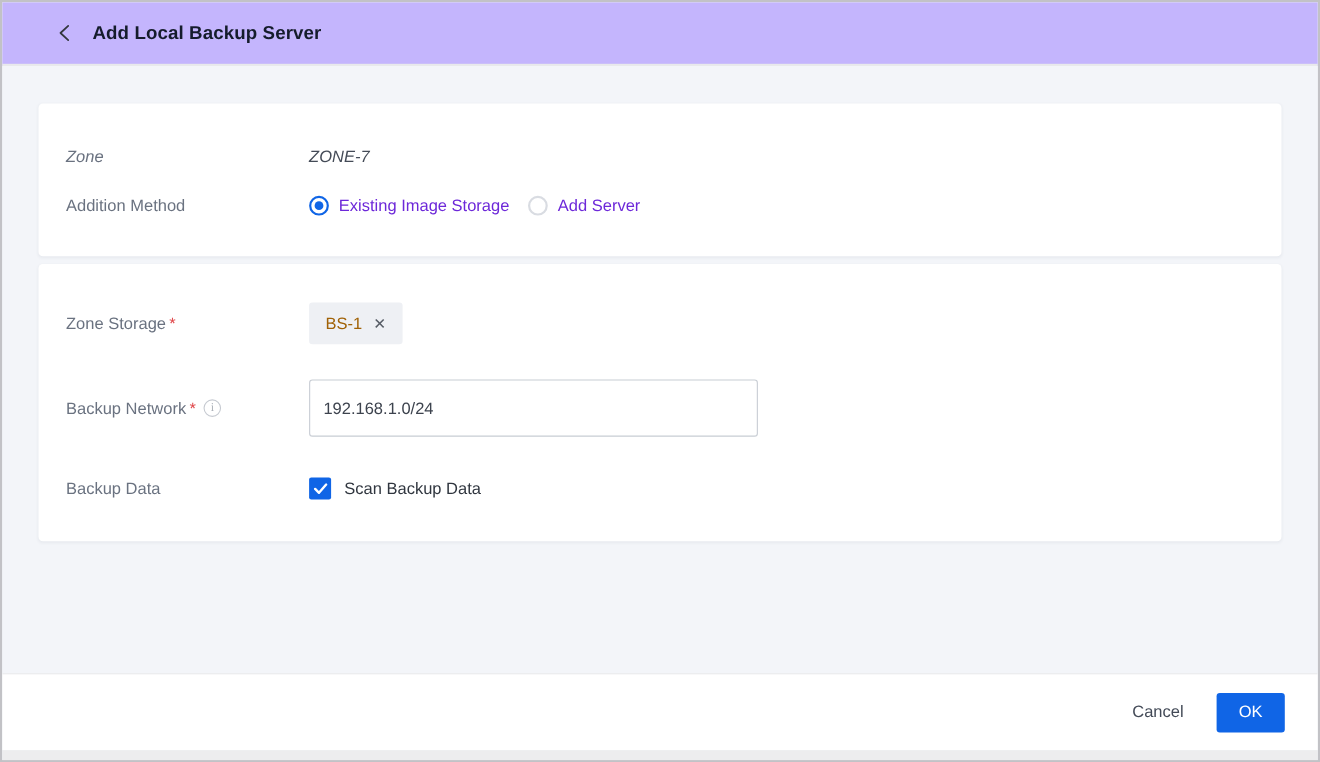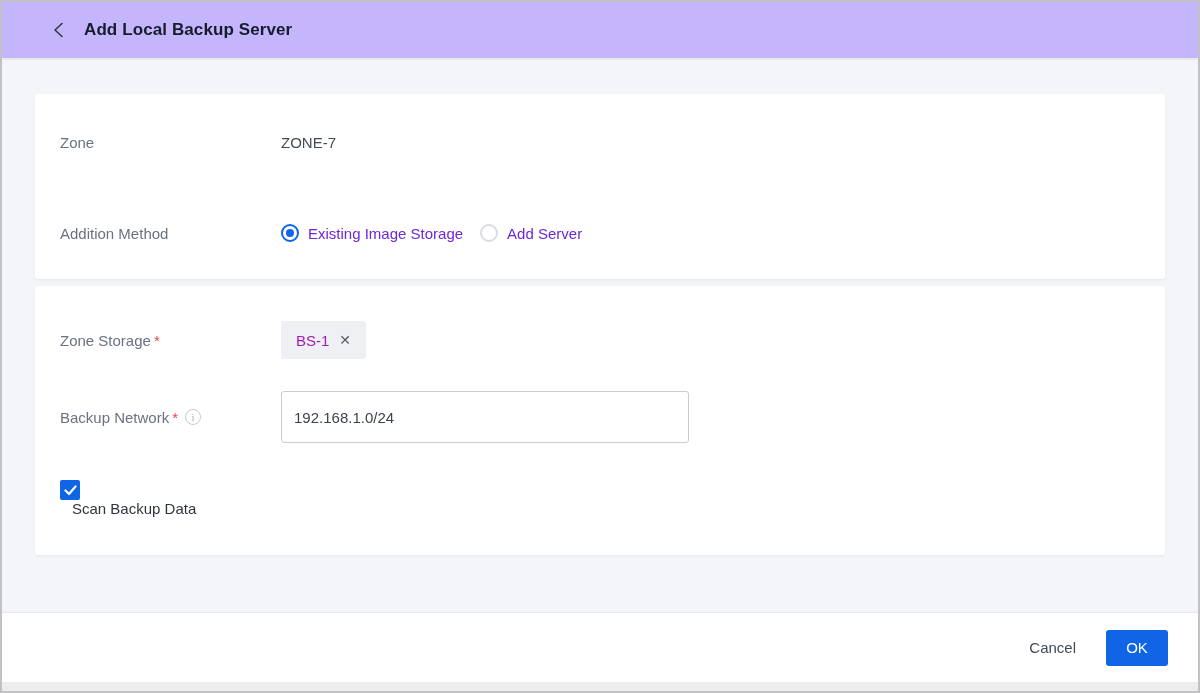--- a/index.html
+++ b/index.html
@@ -53,21 +53,21 @@
 
   .form-row { display: flex; align-items: center; }
   .form-label {
     width: 221px;
     flex-shrink: 0;
     font-size: 15px;
     color: #6a7280;
   }
   .required { color: #e0494c; margin-left: 3px; }
 
-  .row-zone { margin-bottom: 73px; }
+  .row-zone { margin-bottom: 27px; font-style: italic; }
   .zone-value { font-size: 15px; color: #444b57; }
 
   
   .radio-group { display: flex; align-items: center; gap: 17px; }
   .radio-option { display: flex; align-items: center; gap: 9px; cursor: pointer; }
   .radio-circle {
     width: 18px; height: 18px;
     border-radius: 50%;
     flex-shrink: 0;
     position: relative;
@@ -90,21 +90,21 @@
   .row-image-storage { margin-bottom: 32px; }
   .tag {
     display: inline-flex;
     align-items: center;
     height: 38px;
     padding: 0 15px;
     background: #eef0f4;
     border-radius: 3px;
     gap: 10px;
   }
-  .tag-text { font-size: 15px; color: #a21caf; }
+  .tag-text { font-size: 15px; color: #a16207; }
   .tag-close { font-size: 14px; color: #575d66; cursor: pointer; line-height: 1; }
 
   
   .row-backup-network { margin-bottom: 37px; }
   .label-with-icon { display: flex; align-items: center; }
   .info-icon {
     display: inline-flex;
     align-items: center; justify-content: center;
     width: 16px; height: 16px;
     border: 1px solid #c6cad1;
@@ -121,21 +121,21 @@
     border-radius: 3px;
     padding: 0 12px;
     font-size: 15px;
     color: #3d434e;
     font-family: "Liberation Sans", sans-serif;
     outline: none;
     background: #fff;
   }
 
   
-  .checkbox-wrap { display: flex; align-items: flex-start; cursor: pointer; flex-direction: column; }
+  .checkbox-wrap { display: flex; align-items: center; cursor: pointer; }
   .checkbox {
     width: 20px; height: 20px;
     background: #1065e6;
     border-radius: 2px;
     display: flex; align-items: center; justify-content: center;
     flex-shrink: 0;
   }
   .checkbox-label { font-size: 15px; color: #30363f; margin-left: 12px; }
 
   
@@ -219,20 +219,21 @@
     <div class="form-row row-backup-network">
       <div class="form-label label-with-icon">
         <span>Backup Network</span>
           <span class="required">*</span>
         <span class="info-icon">i</span>
       </div>
       <input class="text-input" type="text" value="192.168.1.0/24" style="">
     </div>
 
     <div class="form-row">
+      <div class="form-label">Backup Data</div>
       <div class="checkbox-wrap">
         <span class="checkbox">
           <svg width="13" height="11" viewBox="0 0 13 11">
             <polyline points="1.5,5.5 5,9 11.5,1.5" fill="none" stroke="#ffffff" stroke-width="2.2" stroke-linecap="round" stroke-linejoin="round"></polyline>
           </svg>
         </span>
         <span class="checkbox-label">Scan Backup Data</span>
       </div>
     </div>
   </div>

